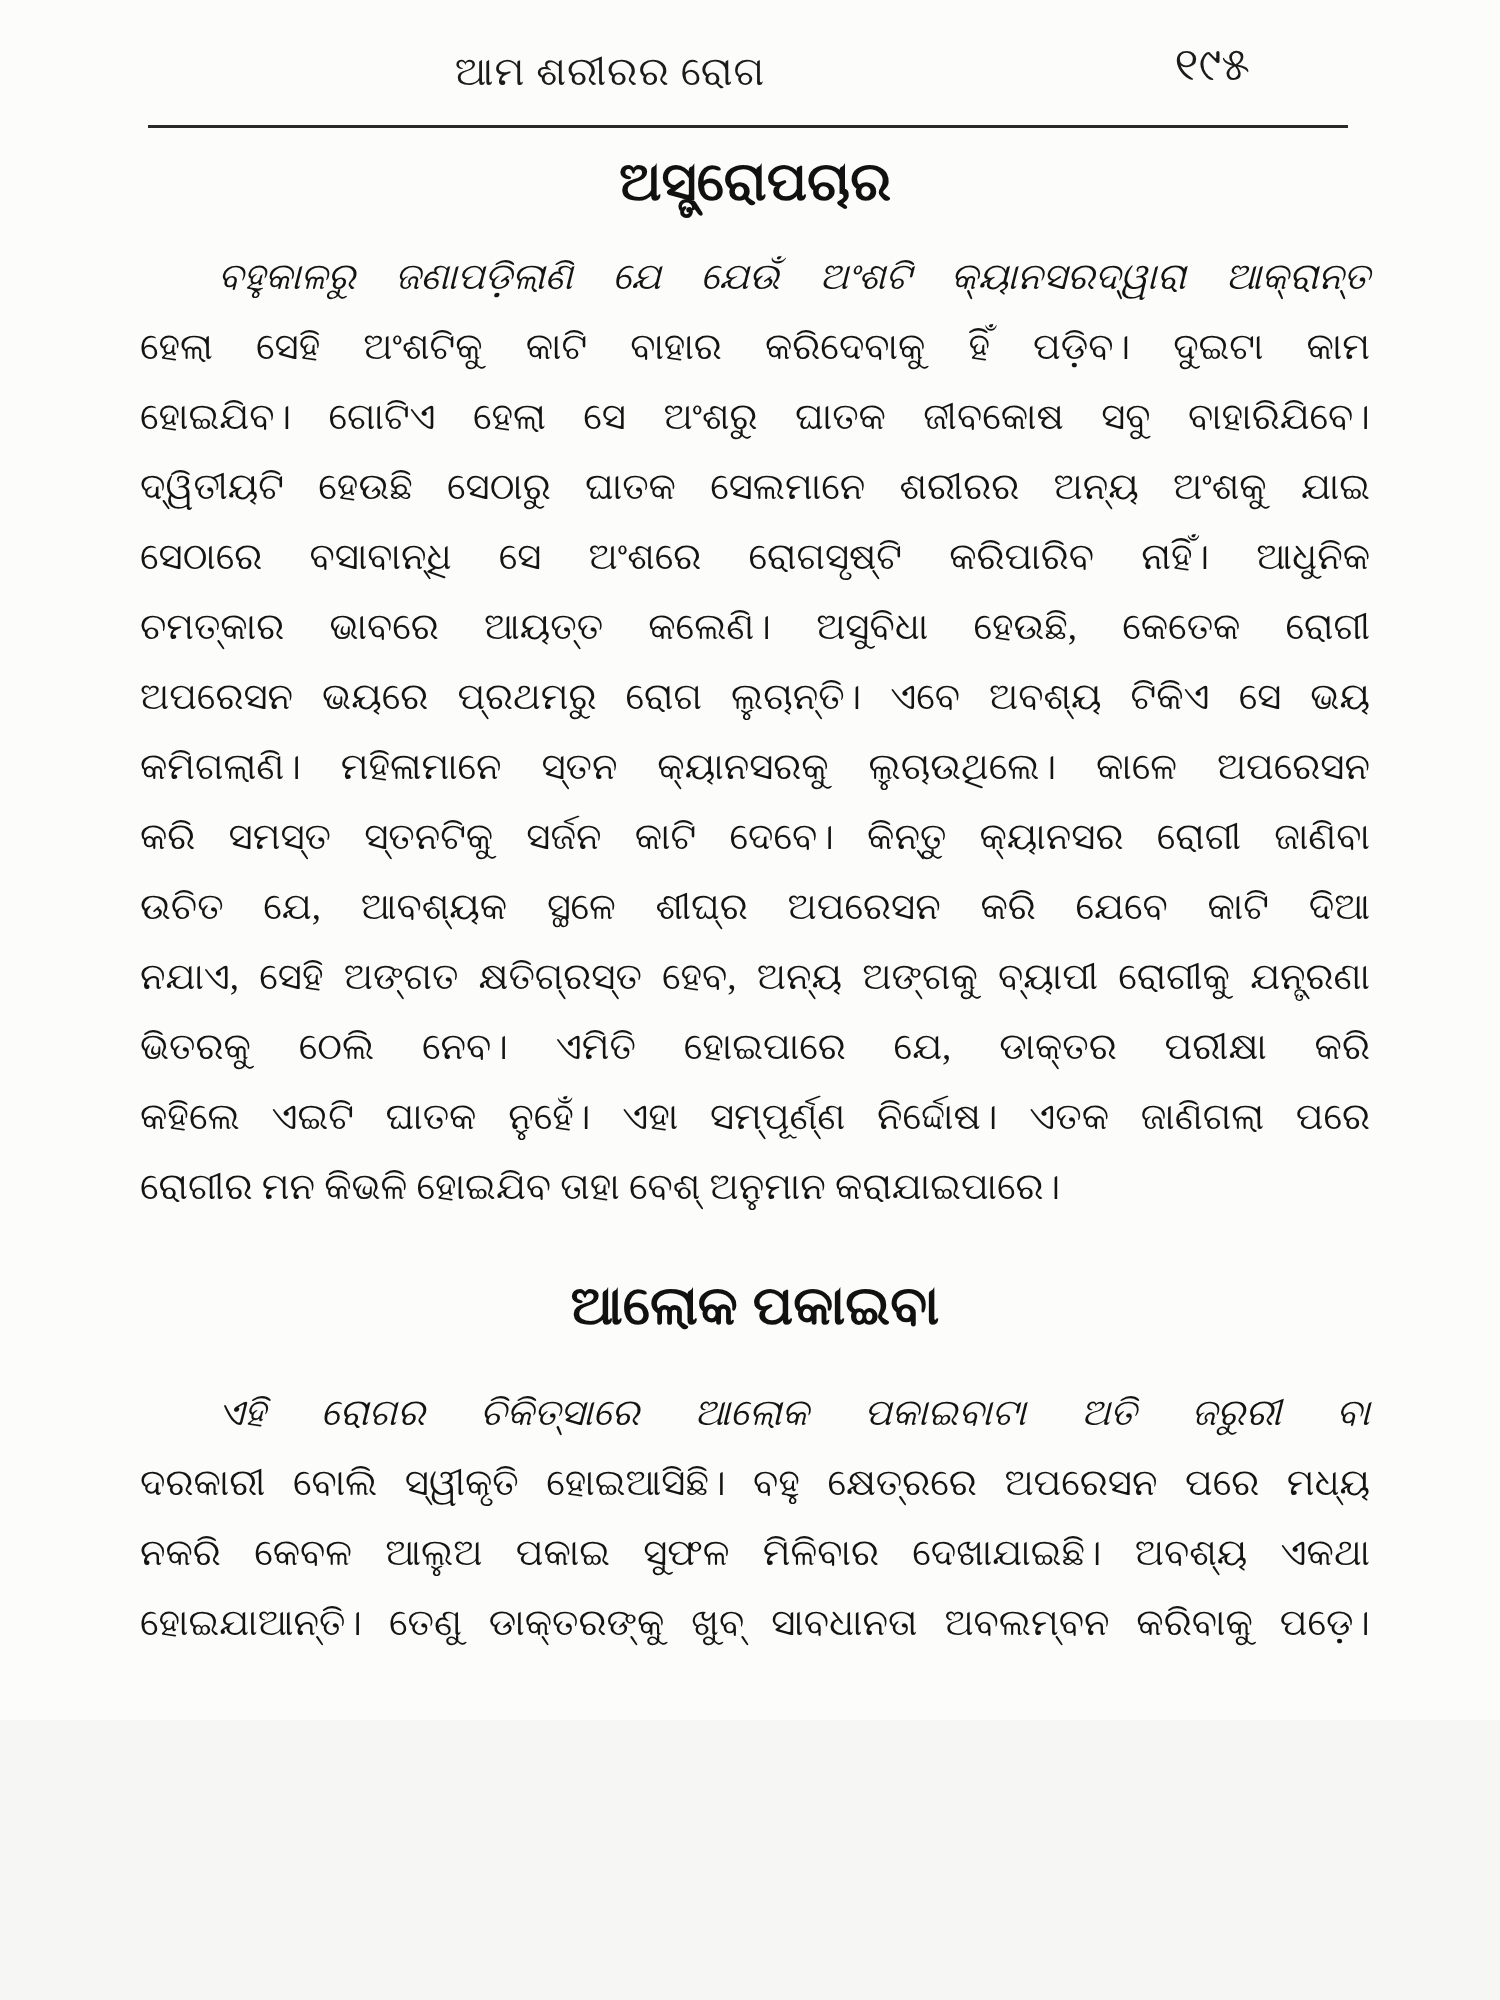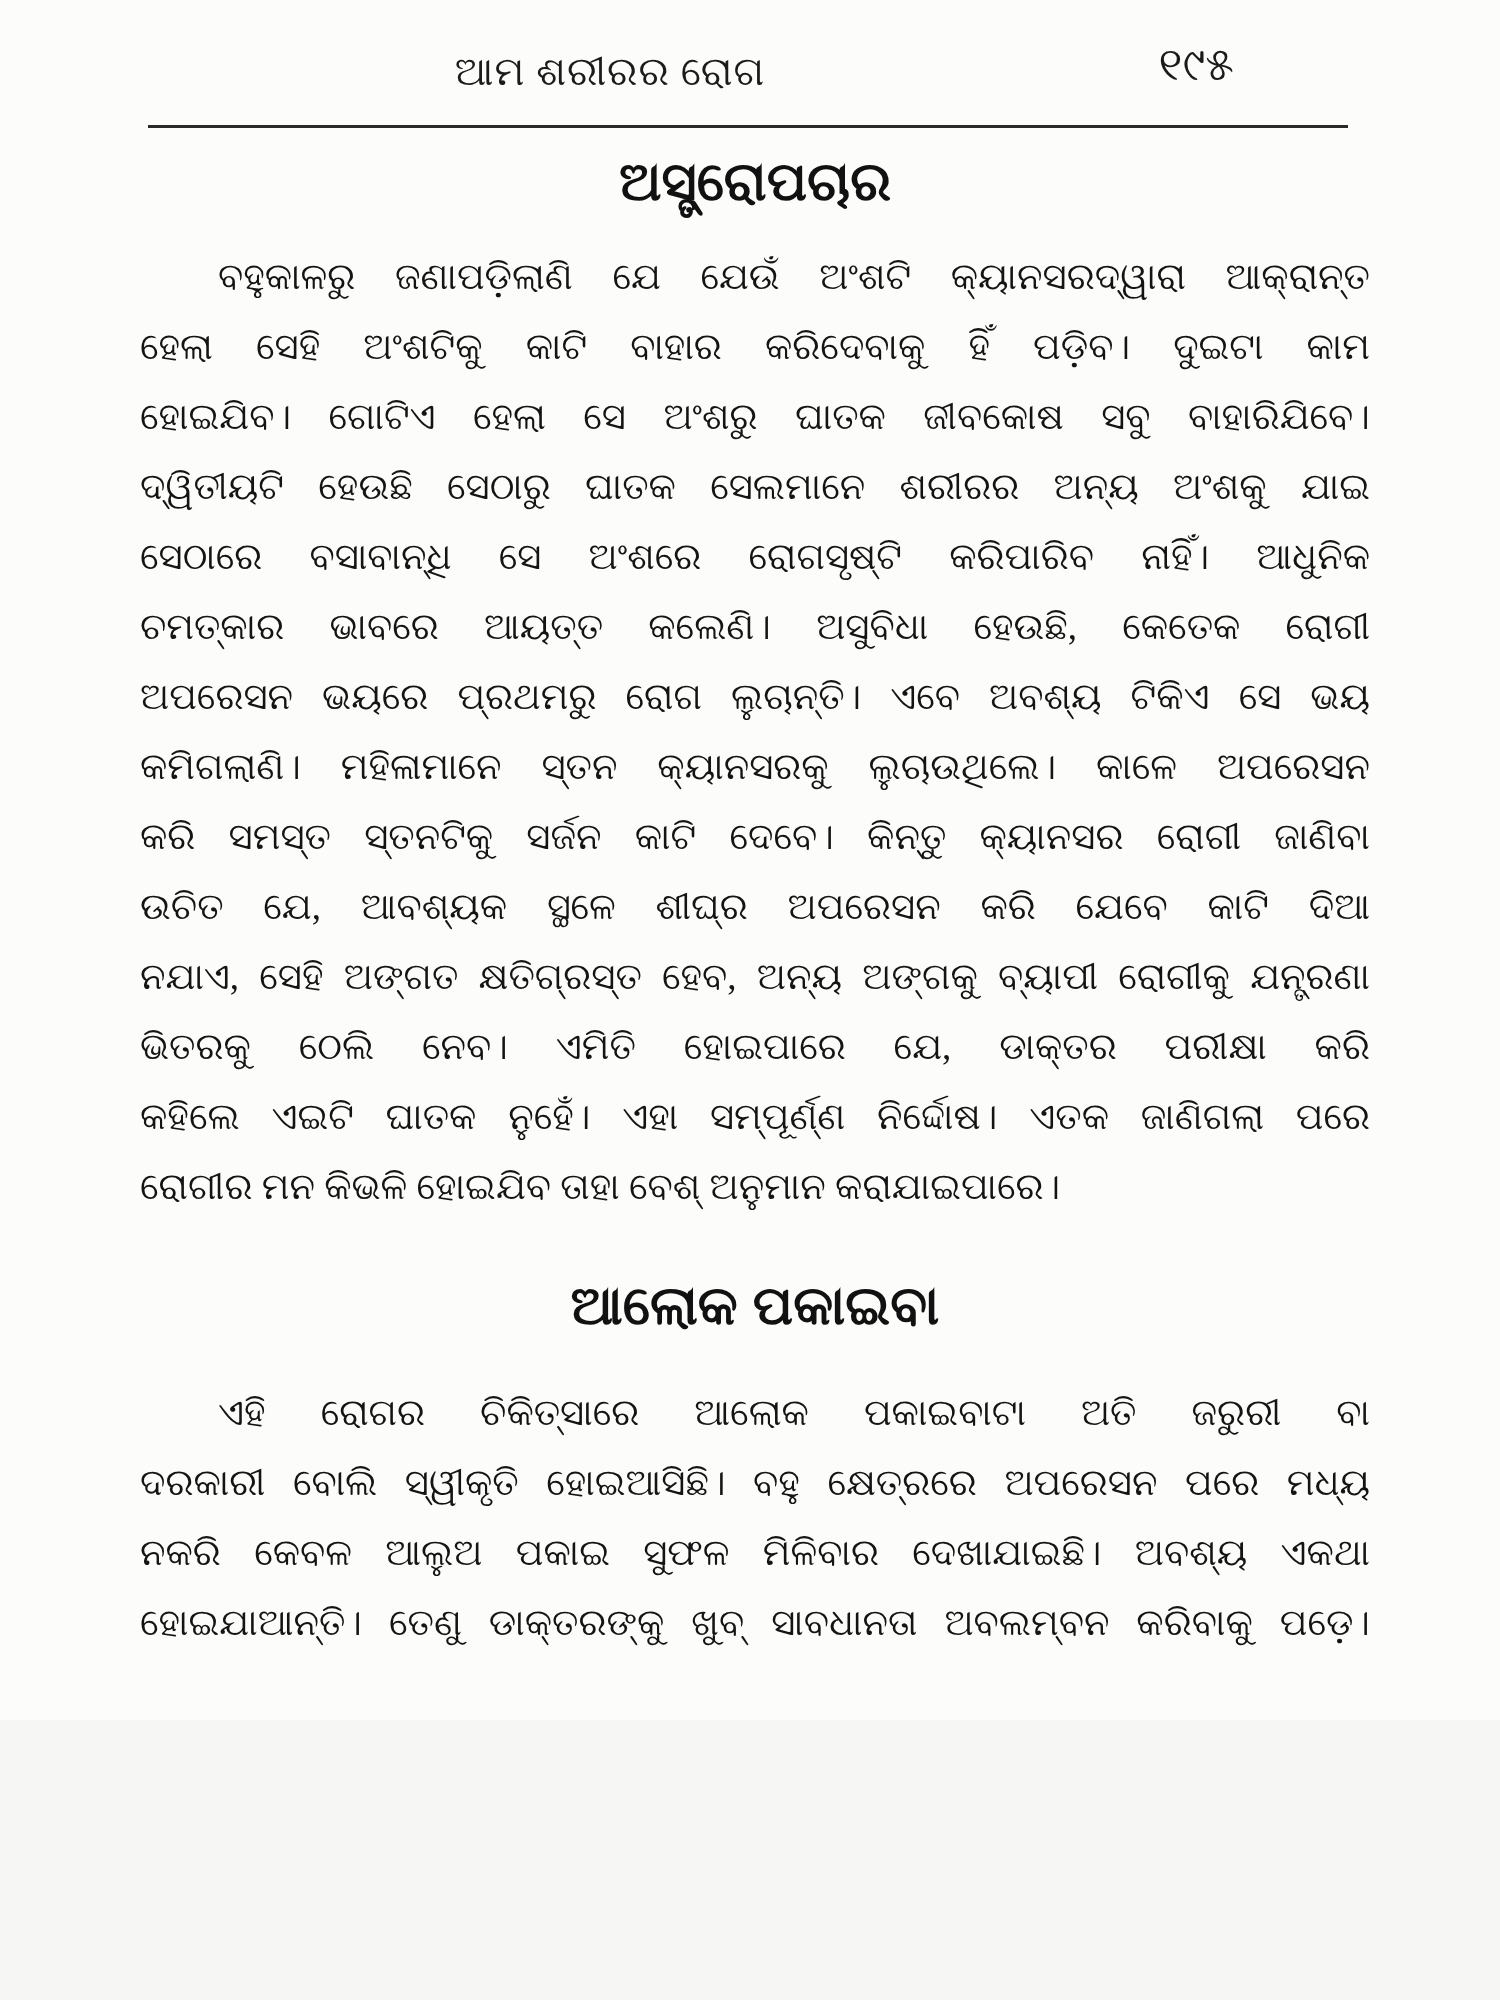--- a/index.html
+++ b/index.html
@@ -29,21 +29,21 @@
     position: absolute;
     left: 0; top: 48px;
     width: 940px;
     text-align: center;
     font-size: 40px;
     letter-spacing: 1px;
     color: #1b1b1b;
   }
   .page-number {
     position: absolute;
-    right: 136px; top: 38px;
+    right: 120px; top: 38px;
     font-size: 46px;
     color: #1b1b1b;
   }
   .header-rule {
     position: absolute;
     left: 8px; bottom: 0;
     width: 1200px; height: 3px;
     background: #2a2a2a;
   }
   
@@ -64,20 +64,21 @@
     font-size: 37px;
     line-height: 70px;
     white-space: nowrap;
     text-align: justify;
     text-align-last: justify;
     color: #141414;
   }
   .line.indent {
     box-sizing: border-box;
     padding-left: 78px;
+    font-style: italic;
   }
   .line.flush-last {
     text-align-last: left;
   }
 </style>
 </head>
 <body>
 
 <div class="page">
   <div class="content">

